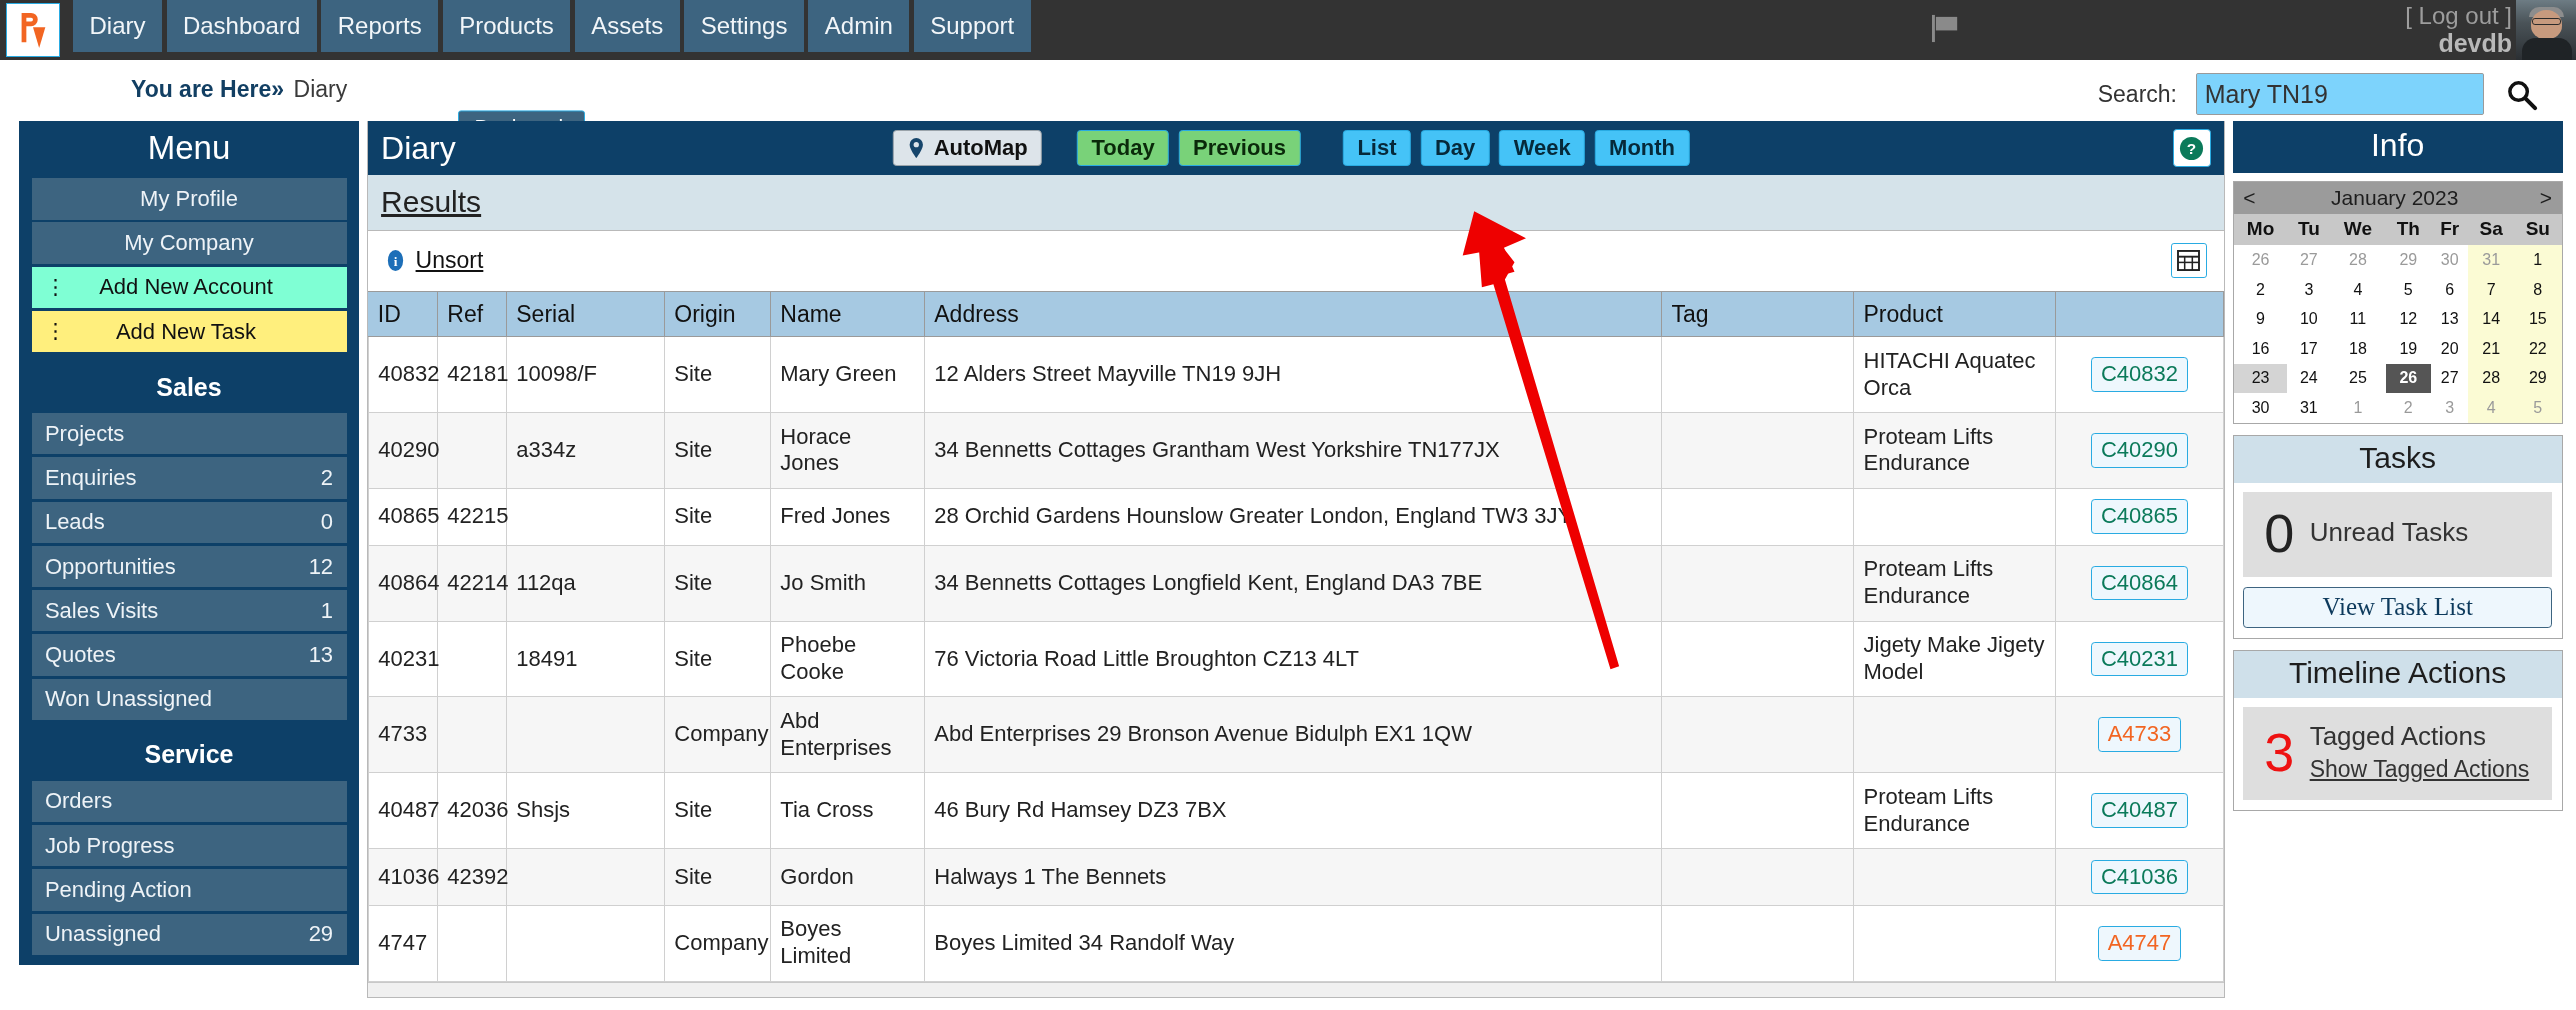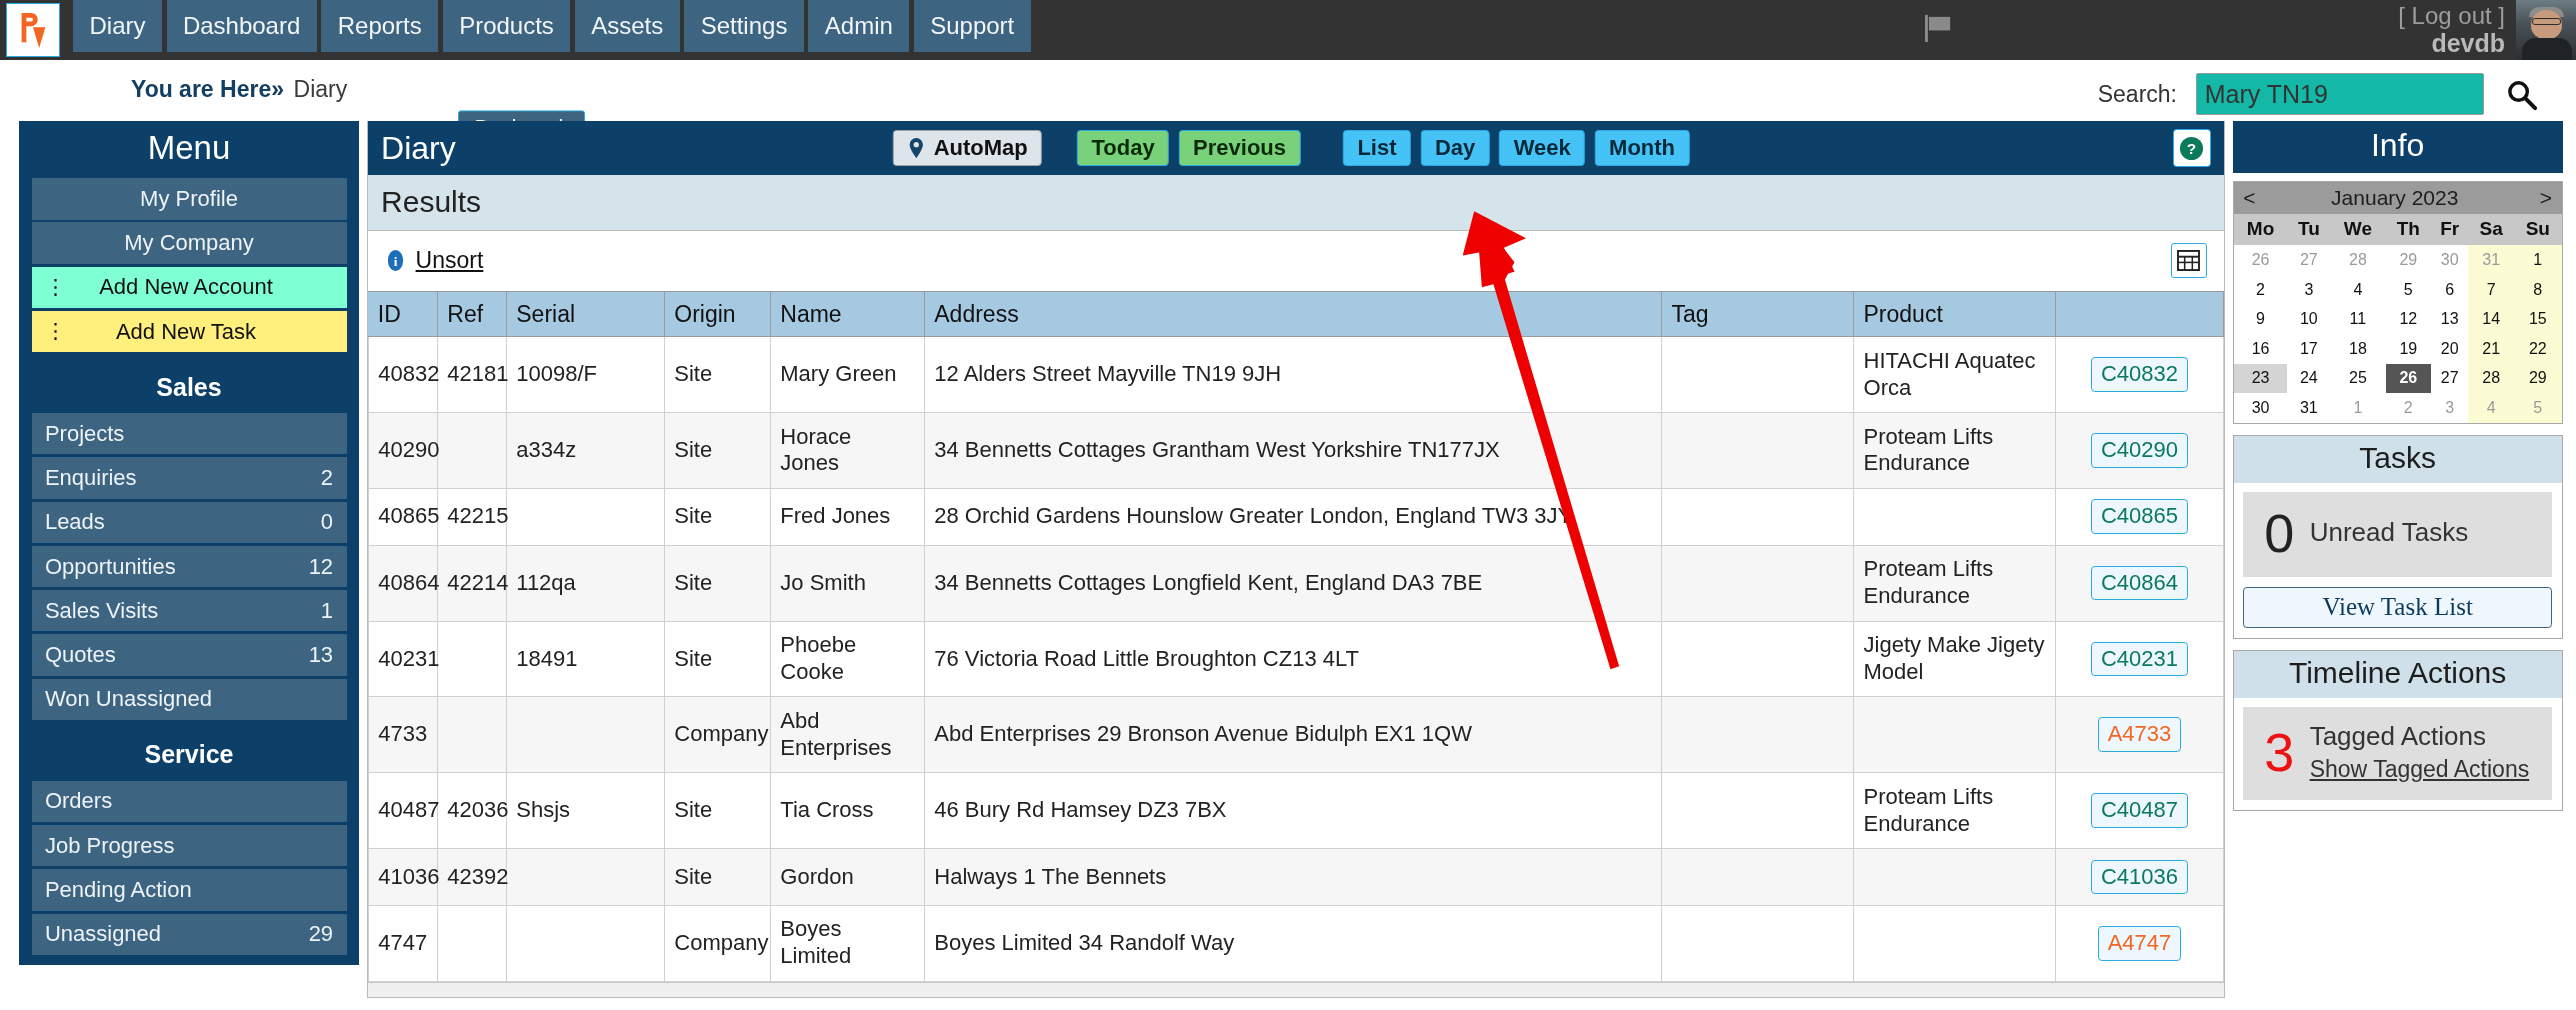--- a/index.html
+++ b/index.html
@@ -42,21 +42,21 @@
   }
   #nav-right {
     position: absolute;
     right: 0; top: 0; height: 60px;
     display: flex; align-items: center;
   }
   #flag-icon { margin-right: 441px; }
   #userblock {
     text-align: right;
     color: #9a9a9a;
-    margin-right: 11px;
+    margin-right: 4px;
     line-height: 1.12;
   }
   #logout-link { font-size: 24px; color: #9d9d9d; cursor: pointer; display:block; }
   #username { font-size: 25px; color: #b9b9b9; font-weight: bold; display:block; }
   #avatar {
     width: 60px; height: 60px; flex: none;
     background: linear-gradient(#6d7c84 0%, #4a5358 38%, #2b2f33 100%);
     position: relative; overflow: hidden;
   }
   #avatar .face {
@@ -83,21 +83,21 @@
     background: #3d6480; color: #ffffff;
     border: 1.9px solid #29abe2; border-radius: 2.9px;
     font-size: 21px; padding: 3.8px 15.4px; cursor: pointer;
   }
   #searchwrap { position: absolute; right: 38px; top: 13.4px; display:flex; align-items:center; }
   #search-label { font-size: 23px; color: #333; margin-right: 19px; }
   #search-input {
     width: 288px; height: 42px;
     font-size: 25px; padding: 1.9px 7.7px;
     border: 1px solid #9a9a9a; border-radius: 1.9px;
-    color: #333; background:#14b8a6;
+    color: #333; background:#7dd3fc;
     font-family: "Liberation Sans", sans-serif;
   }
   #search-btn {
     background: none; border: none; cursor: pointer;
     margin-left: 21px; padding: 0; line-height: 0;
   }
 
   
   #page {
     display: flex;
@@ -172,21 +172,21 @@
     position:absolute; right: 13.4px;
     width: 38px; height: 38px; background:#ffffff;
     border: 1.9px solid #29abe2; border-radius: 3.8px;
     display:flex; align-items:center; justify-content:center; cursor:pointer;
   }
   #results-bar {
     background: #d5e3ea;
     border-bottom: 1px solid #b9b9b9;
     padding: 9.6px 13.4px 11.5px 13.4px;
   }
-  #results-title { font-size: 30px; color:#222; }
+  #results-title { font-size: 30px; color:#222;text-decoration:underline; }
   #unsort-row {
     display:flex; align-items:center; justify-content: space-between;
     padding: 11.5px 17.3px 13.4px 17.3px;
     background:#ffffff;
   }
   #unsort-left { display:flex; align-items:center; gap:9.6px; }
   #unsort-link { font-size: 23px; color:#111; text-decoration: underline; cursor:pointer; }
   #grid-btn {
     width: 36px; height: 35px;
     border: 1.9px solid #29abe2; border-radius: 2.9px;

